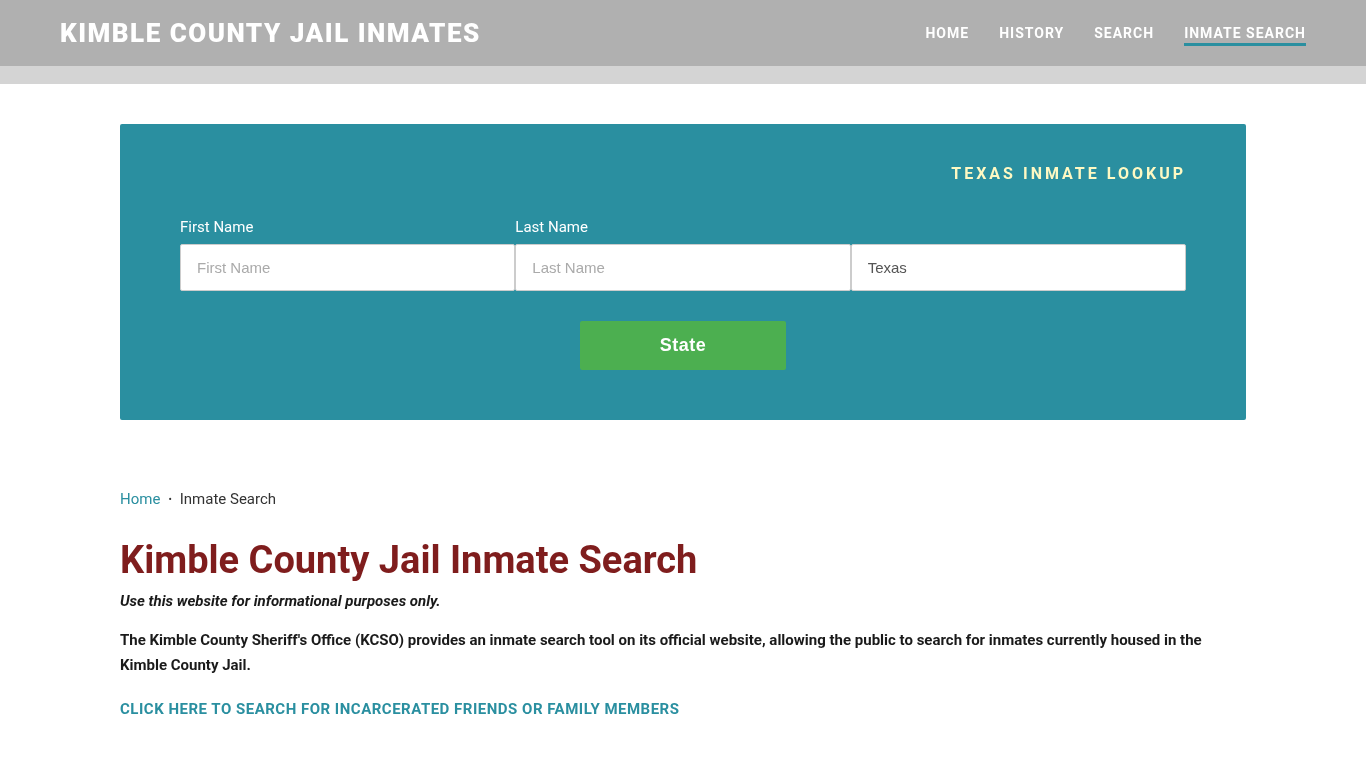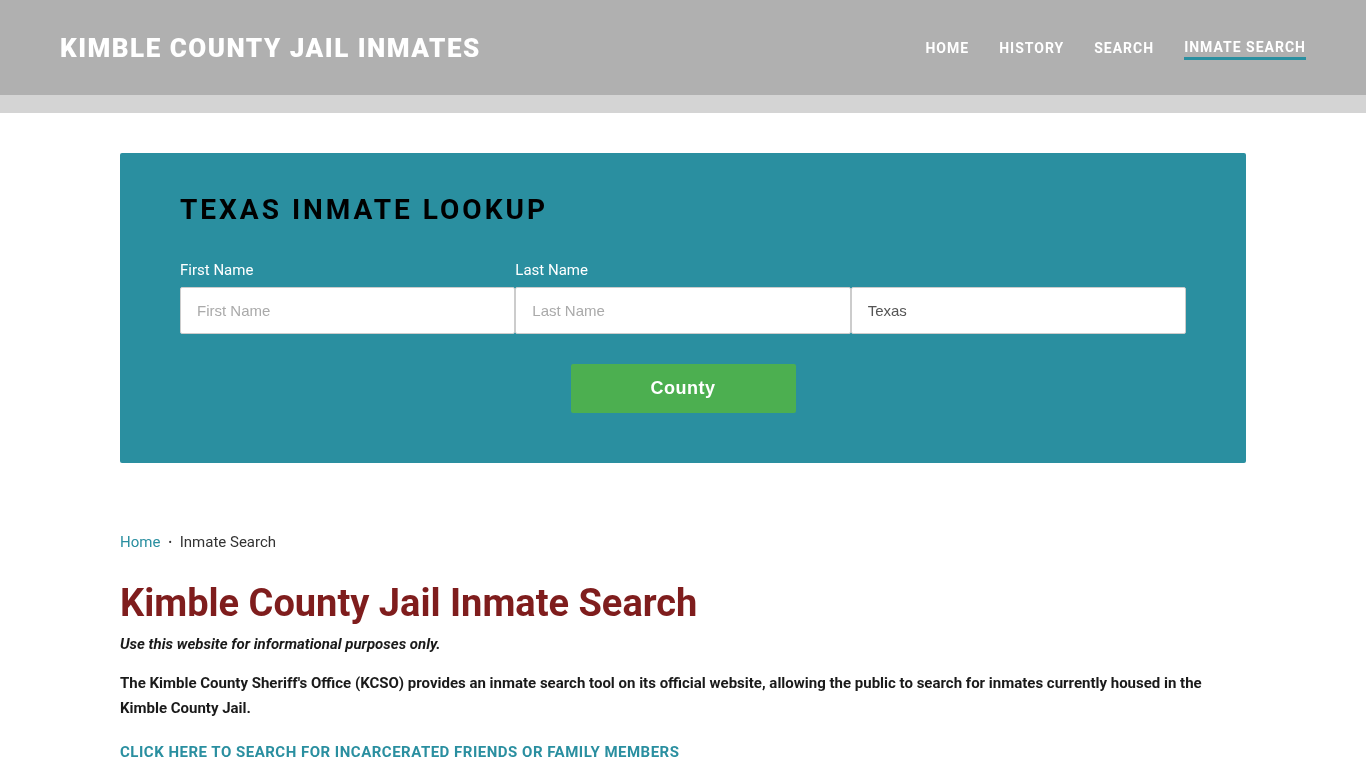--- a/index.html
+++ b/index.html
@@ -13,21 +13,21 @@
       background: #ffffff;
       width: 1366px;
       min-height: 768px;
       overflow-x: hidden;
     }
 
     
     .header {
       background: #b0b0b0;
       padding: 0 60px;
-      height: 95px;
+      height: 66px;
       display: flex;
       align-items: center;
       justify-content: space-between;
     }
 
     .site-title {
       color: #ffffff;
       font-size: 26px;
       font-weight: 900;
       letter-spacing: 1.5px;
@@ -63,23 +63,23 @@
 
     
     .search-widget {
       background: #2a8fa0;
       margin: 40px 120px;
       border-radius: 2px;
       padding: 40px 60px 50px;
     }
 
     .widget-title {
-      text-align: left;
-      color: #000000;
-      font-size: 28px;
+      text-align: right;
+      color: #fef9c3;
+      font-size: 16px;
       font-weight: 700;
       letter-spacing: 3px;
       text-transform: uppercase;
       margin-bottom: 35px;
     }
 
     .form-row {
       display: flex;
       align-items: flex-end;
       margin-bottom: 30px;
@@ -220,21 +220,21 @@
     </div>
     <div class="form-group">
       <label class="form-label">Last Name</label>
       <input class="form-input" type="text" placeholder="Last Name" style="">
     </div>
     <div class="form-group">
       <input class="form-input" type="text" value="Texas" style="">
     </div>
   </div>
   <div class="search-btn-row">
-    <button class="search-button">County</button>
+    <button class="search-button">State</button>
   </div>
 </section>
 
 <div class="breadcrumb-section">
   <nav class="breadcrumb">
     <a class="breadcrumb-link">Home</a>
     <span class="breadcrumb-separator">•</span>
     <span class="breadcrumb-current">Inmate Search</span>
   </nav>
 </div>

